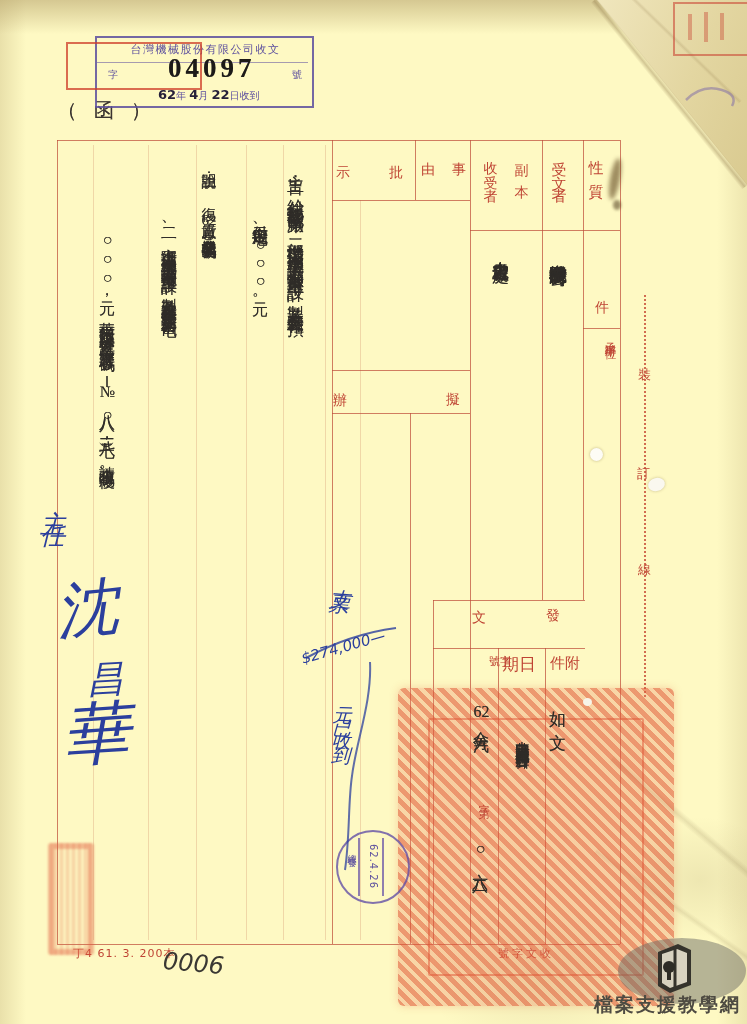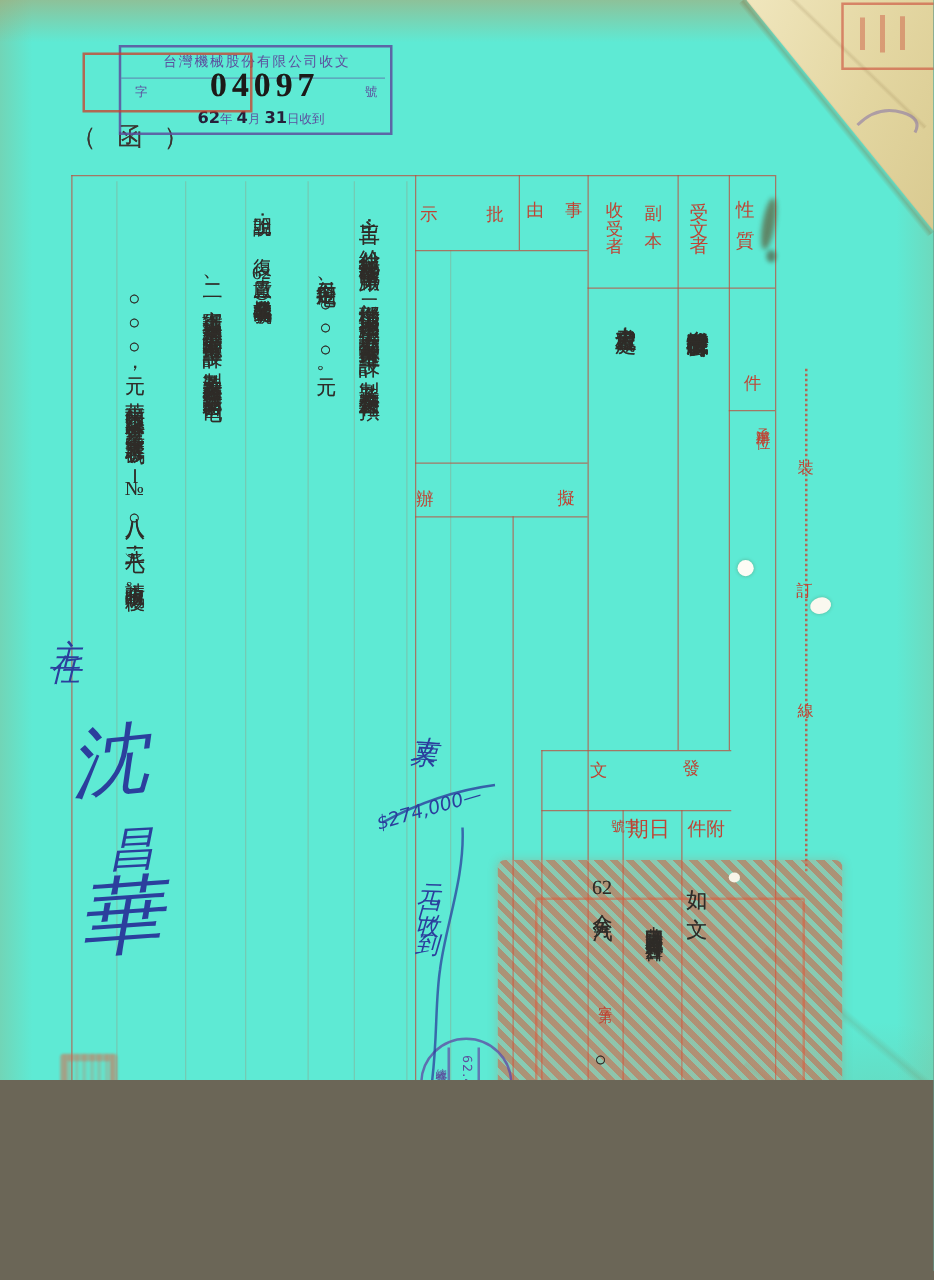--- a/index.html
+++ b/index.html
@@ -1,17 +1,17 @@
 <!DOCTYPE html>
 <html><head>
 <meta charset="utf-8">
 <style>
   html,body{margin:0;padding:0;background:#6b6657;}
-  #paper{position:relative;width:747px;height:864px;overflow:hidden;
-    background:#5eead4;
+  #paper{position:relative;width:747px;height:1024px;overflow:hidden;
+    background:#fef9c3;
     font-family:"DejaVu Sans",sans-serif;}
   #paper::before{content:"";position:absolute;inset:0;z-index:1;pointer-events:none;
     background:
       linear-gradient(180deg,rgba(180,160,105,.55) 0,rgba(180,160,105,0) 34px),
       linear-gradient(90deg,rgba(170,150,95,.25) 0,rgba(170,150,95,0) 26px),
       linear-gradient(270deg,rgba(170,150,95,.20) 0,rgba(170,150,95,0) 30px),
       radial-gradient(120px 90px at 700px 880px,rgba(140,120,70,.14),rgba(140,120,70,0) 70%),
       radial-gradient(160px 110px at 540px 980px,rgba(140,120,70,.12),rgba(140,120,70,0) 70%);}
   .abs{position:absolute;}
   .v{position:absolute;writing-mode:vertical-rl;text-orientation:upright;white-space:nowrap;line-height:1;z-index:4;}
@@ -73,21 +73,21 @@
 
   <div class="rstamp-box"></div>
   <div class="lbl purple" style="left:103px;top:44px;width:205px;font-size:11px;letter-spacing:1.5px;z-index:6;text-align:center;">台灣機械股份有限公司收文</div>
   <div class="ln" style="left:97px;top:62px;width:211px;height:1px;background:rgba(92,79,158,.55);z-index:5;"></div>
   <div class="lbl purple" style="left:108px;top:70px;font-size:10px;z-index:6;">字</div>
   <div class="lbl ink" style="left:168px;top:55px;font-size:27px;font-weight:bold;letter-spacing:4px;z-index:6;color:#1c1a18;">04097</div>
   <div class="lbl purple" style="left:292px;top:70px;font-size:10px;z-index:6;">號</div>
   <div class="lbl" style="left:158px;top:88px;z-index:6;font-size:10px;color:#5c4f9e;">
     <span style="font-size:13px;color:#26203a;font-weight:bold;">62</span><span>年</span>
     <span style="font-size:13px;color:#26203a;font-weight:bold;">4</span><span>月</span>
-    <span style="font-size:13px;color:#26203a;font-weight:bold;">31</span><span>日收到</span>
+    <span style="font-size:13px;color:#26203a;font-weight:bold;">22</span><span>日收到</span>
   </div>
   <div class="redbox"></div>
 
   <div class="lbl ink" style="left:57px;top:100px;font-size:20px;letter-spacing:6px;color:#3a3430;z-index:3;">（ 函 ）</div>
 
   <div class="ln" style="left:57px;top:140px;width:563px;height:1px;"></div>
   <div class="ln" style="left:57px;top:944px;width:563px;height:1px;"></div>
   <div class="ln" style="left:57px;top:140px;width:1px;height:804px;"></div>
   <div class="ln" style="left:620px;top:140px;width:1px;height:804px;"></div>
   <div class="ln" style="left:332px;top:140px;width:1px;height:804px;"></div>
@@ -187,14 +187,15 @@
   </svg>
 
   <div class="wm-ellipse"></div>
   <svg class="abs" style="left:644px;top:940px;z-index:9;" width="58" height="60" viewBox="0 0 58 60">
     <path d="M14 12 L34 4 L47 10 L47 45 L26 53 L14 46 Z" fill="#35332c"></path>
     <path d="M18 14 L33 9 L43 13 L43 42 L26 48 L18 43 Z" fill="#d8d2c0"></path>
     <path d="M31 7 L31 50" stroke="#35332c" stroke-width="3"></path>
     <circle cx="25" cy="27" r="6" fill="#2e2c26"></circle>
     <rect x="23" y="29" width="4" height="11" fill="#2e2c26"></rect>
   </svg>
+  <div class="wm-text">檔案支援教學網</div>
 
 </div>
 
 </body></html>

